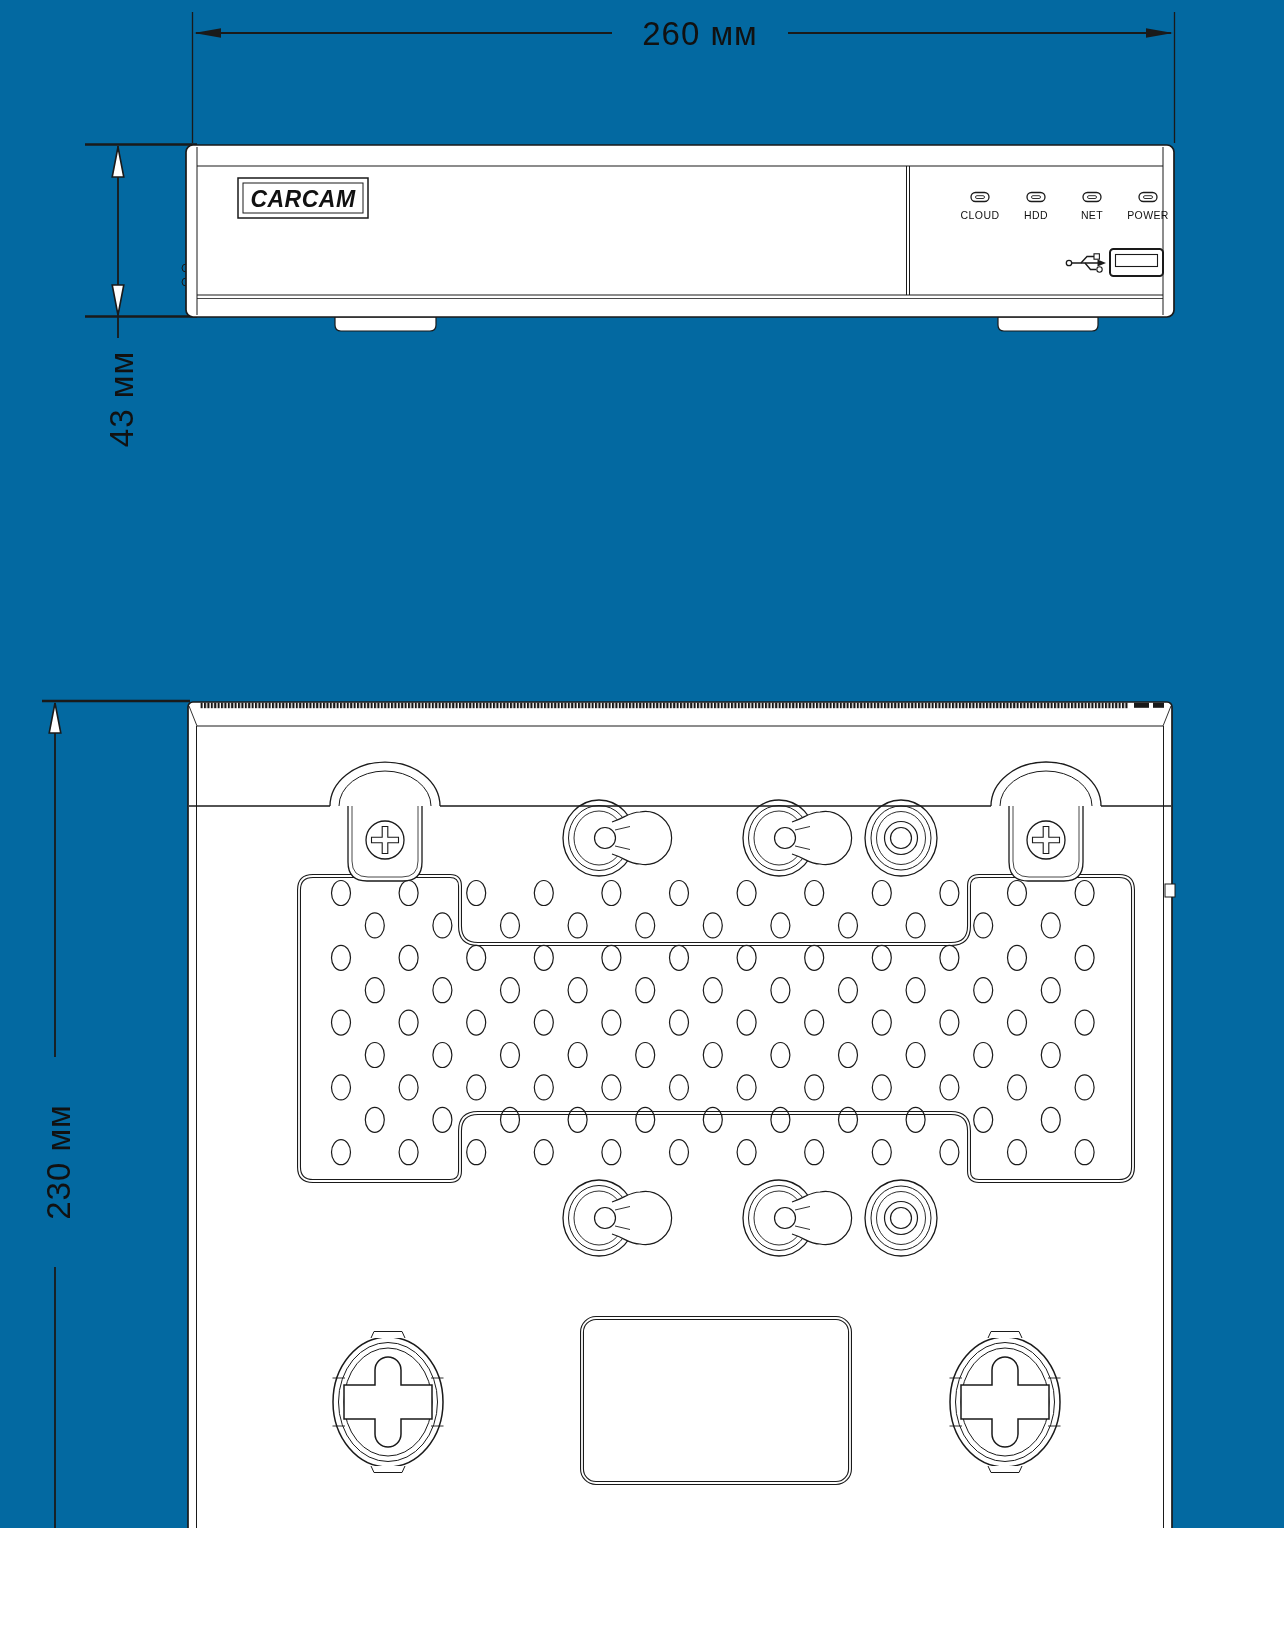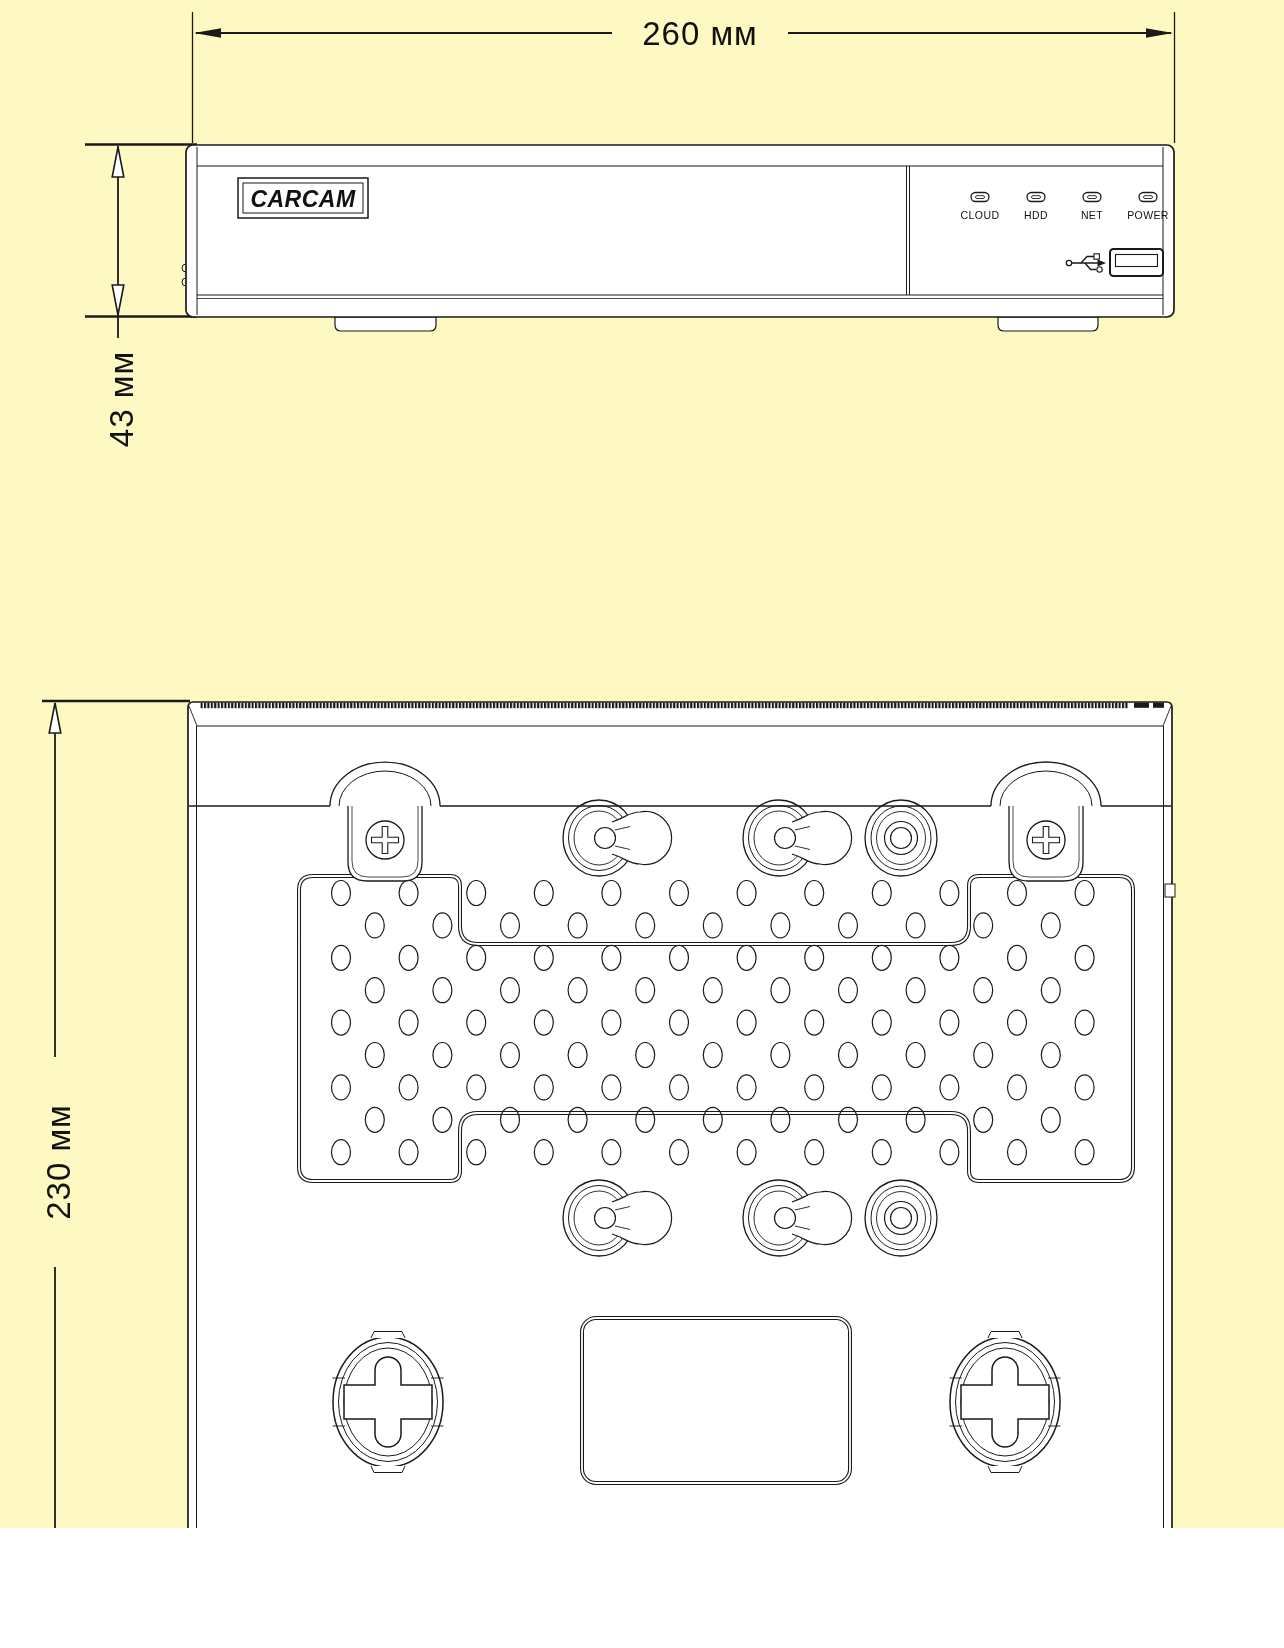--- a/index.html
+++ b/index.html
@@ -1,16 +1,16 @@
 <!DOCTYPE html>
 <html><head>
 <meta charset="utf-8">
 <style>
   html,body{margin:0;padding:0;background:#fff;}
-  .canvas{position:relative;width:1284px;height:1528px;background:#fef9c3;overflow:hidden;}
+  .canvas{position:relative;width:1284px;height:1528px;background:#0369a1;overflow:hidden;}
   svg{position:absolute;left:0;top:0;}
   .ln{stroke:#1a1a1a;fill:none;}
   .wf{fill:#ffffff;stroke:#1a1a1a;}
   .blk{fill:#1a1a1a;stroke:none;}
   .wl{stroke:#ffffff;fill:none;}
   text{fill:#111111;font-family:"Liberation Sans",sans-serif;}
   .dim{font-size:33px;letter-spacing:1px;}
   .led-label{font-size:10.5px;letter-spacing:.4px;}
   .logo-text{font-size:23px;font-weight:bold;font-style:italic;letter-spacing:.5px;}
 </style>

